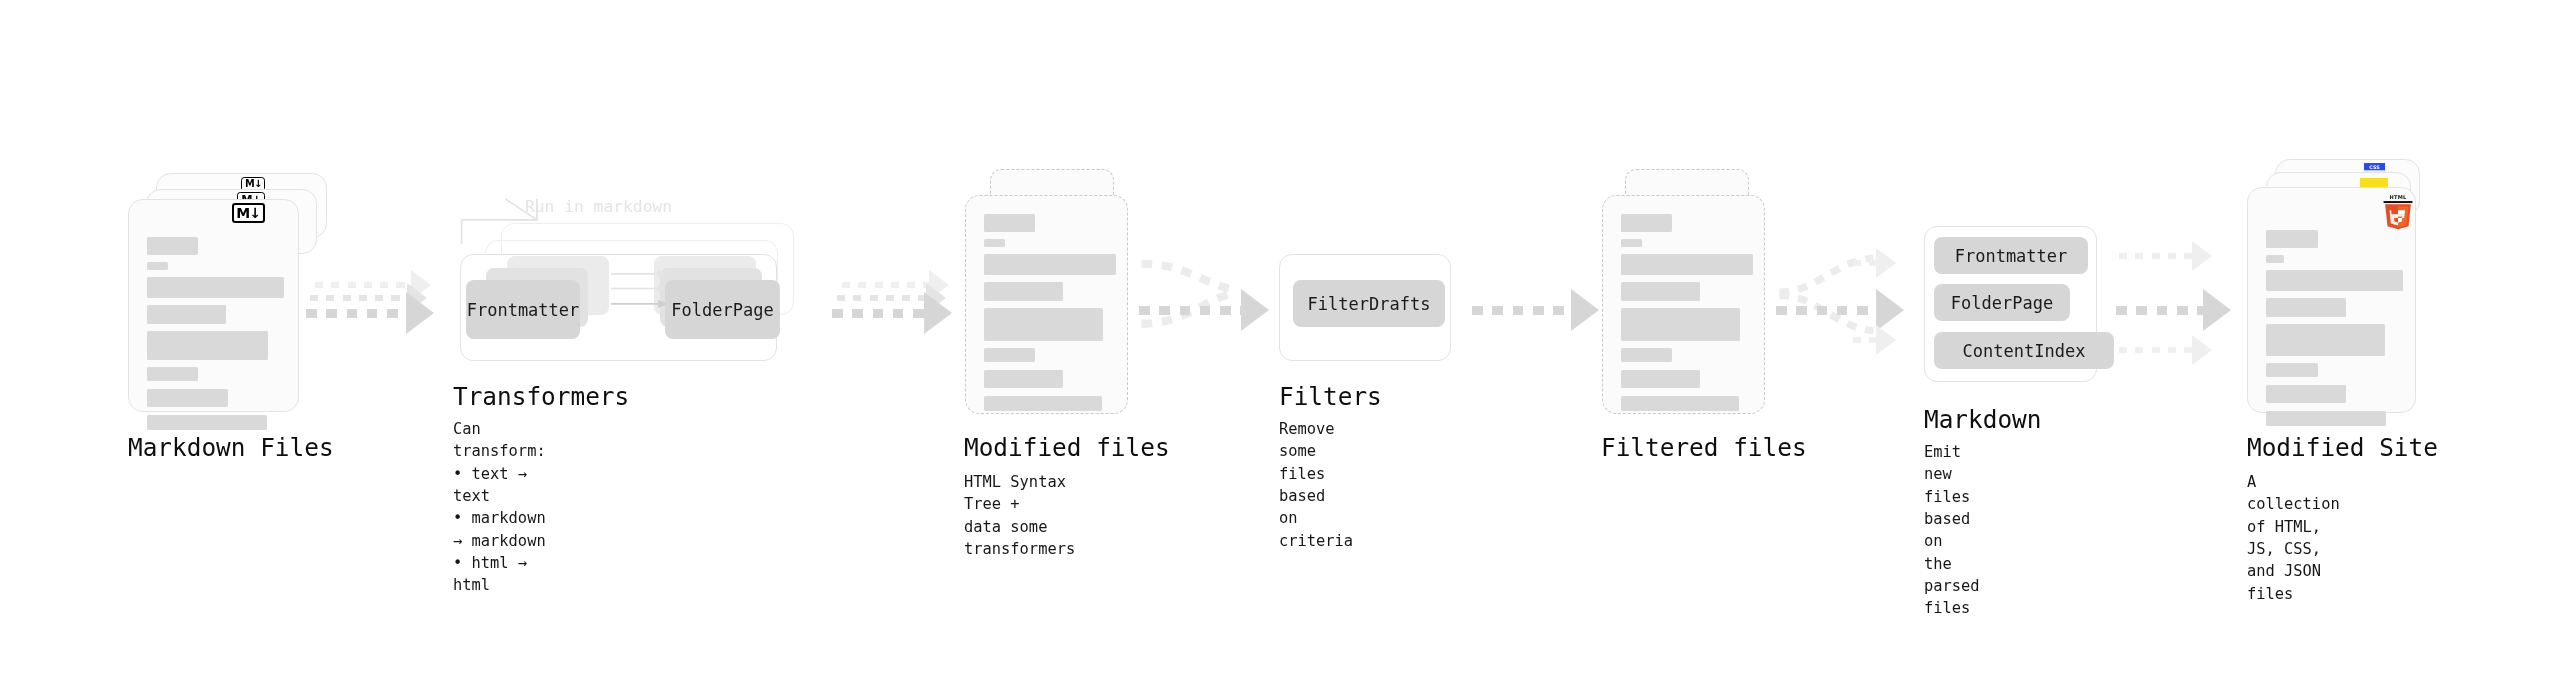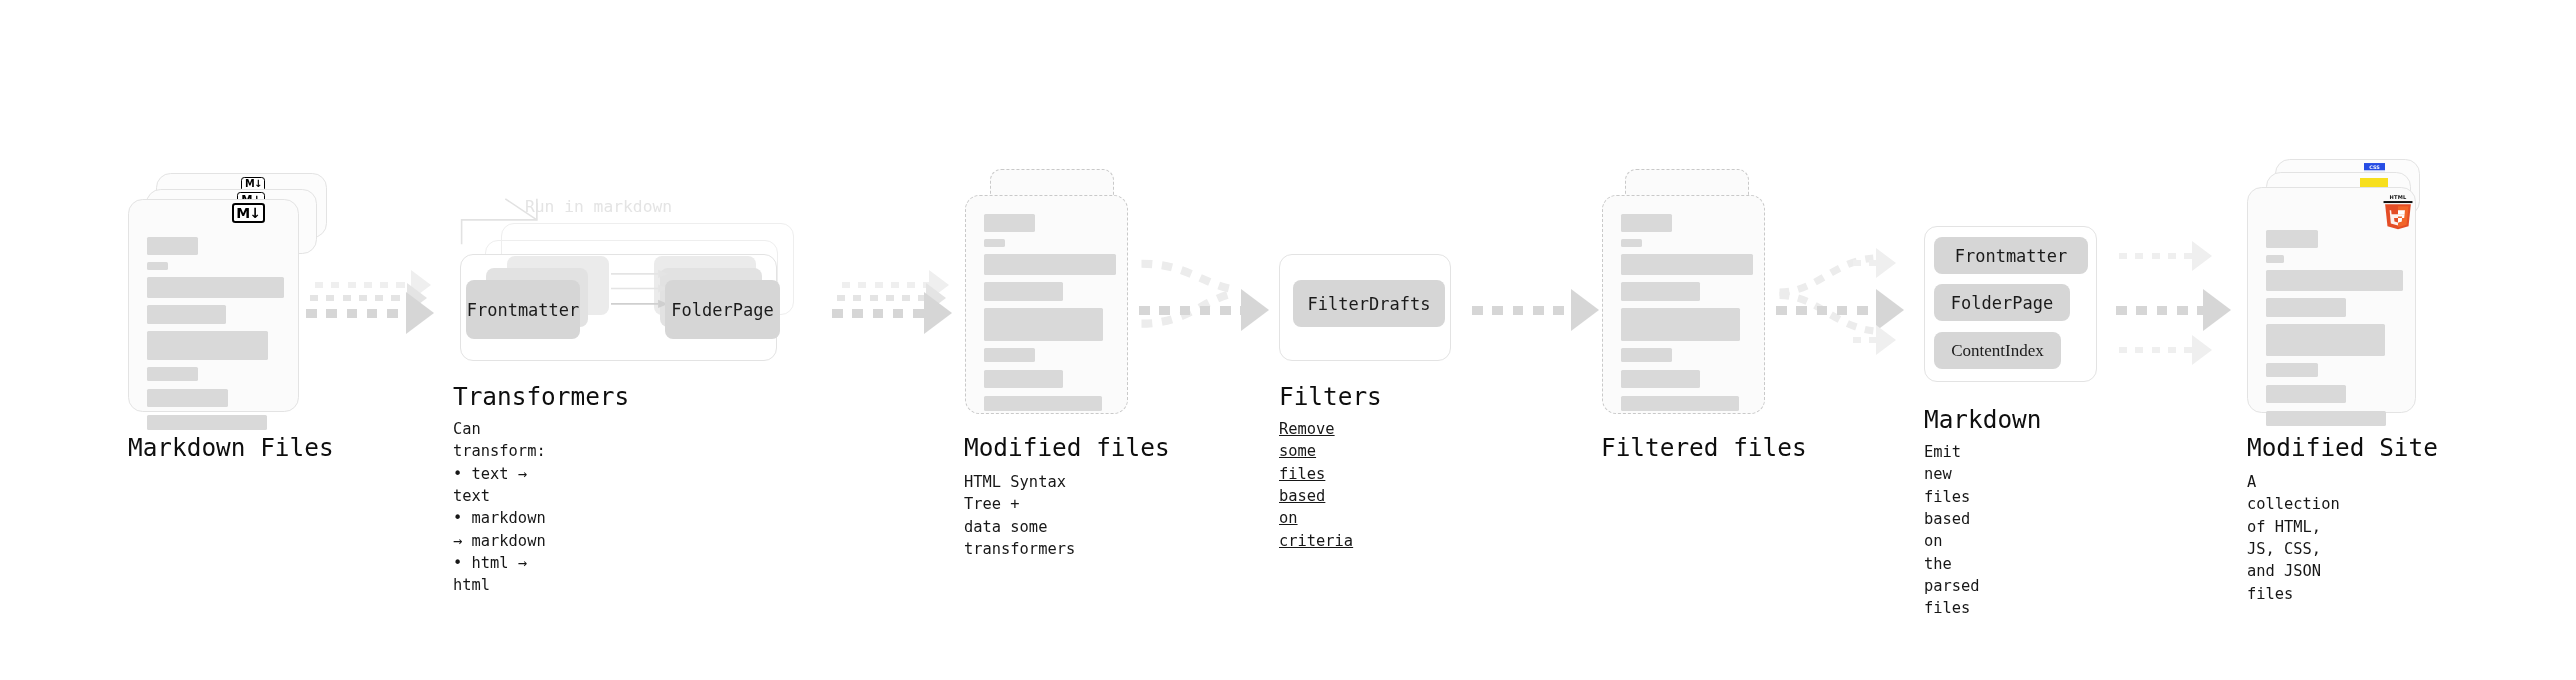--- a/index.html
+++ b/index.html
@@ -263,21 +263,21 @@
         <div class="head"></div>
     </div>
   </div>
 
   <div class="abs">
     <div class="stage-box" style="left:1279px; top:254px; width:172px; height:107px;"></div>
     <div class="pill" style="left:1293px; top:280px; width:152px; height:47px;justify-content:center;">
       <span>FilterDrafts</span>
     </div>
     <div class="stage-title" style="left:1279px; top:382px;">Filters</div>
-    <div class="stage-sub" style="left:1279px; top:418px;text-decoration:underline;">Remove some files based
+    <div class="stage-sub" style="left:1279px; top:418px;">Remove some files based
 on criteria</div>
   </div>
 
   <div class="abs">
     <div class="arrow a-strong" style="left:1472px; top:289px;">
       <div class="dash" style="width:101px;"></div>
         <div class="head"></div>
     </div>
   </div>
 
@@ -318,21 +318,21 @@
   </div>
 
   <div class="abs">
     <div class="stage-box" style="left:1924px; top:226px; width:173px; height:156px;"></div>
     <div class="pill" style="left:1934px; top:237px; width:154px; height:37px;">
       <span>Frontmatter</span>
     </div>
     <div class="pill" style="left:1934px; top:284px; width:136px; height:37px;">
       <span>FolderPage</span>
     </div>
-    <div class="pill" style="left:1934px; top:332px; width:127px; height:37px;font-family:Liberation Serif, serif;">
+    <div class="pill" style="left:1934px; top:332px; width:180px; height:37px;">
       <span>ContentIndex</span>
     </div>
     <div class="stage-title" style="left:1924px; top:405px;">Markdown</div>
     <div class="stage-sub" style="left:1924px; top:441px;">Emit new files based on
 the parsed files</div>
   </div>
 
   <div class="abs">
     <div class="arrow small a-weak" style="left:2119px; top:241px;">
       <div class="dash" style="width:75px;"></div>

